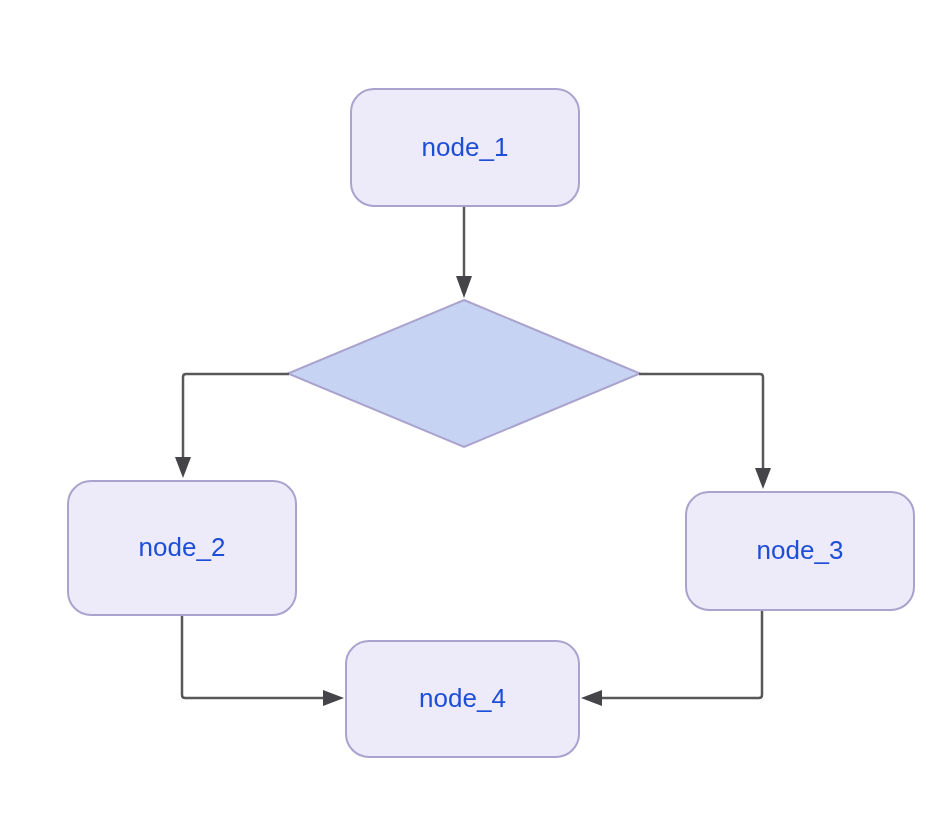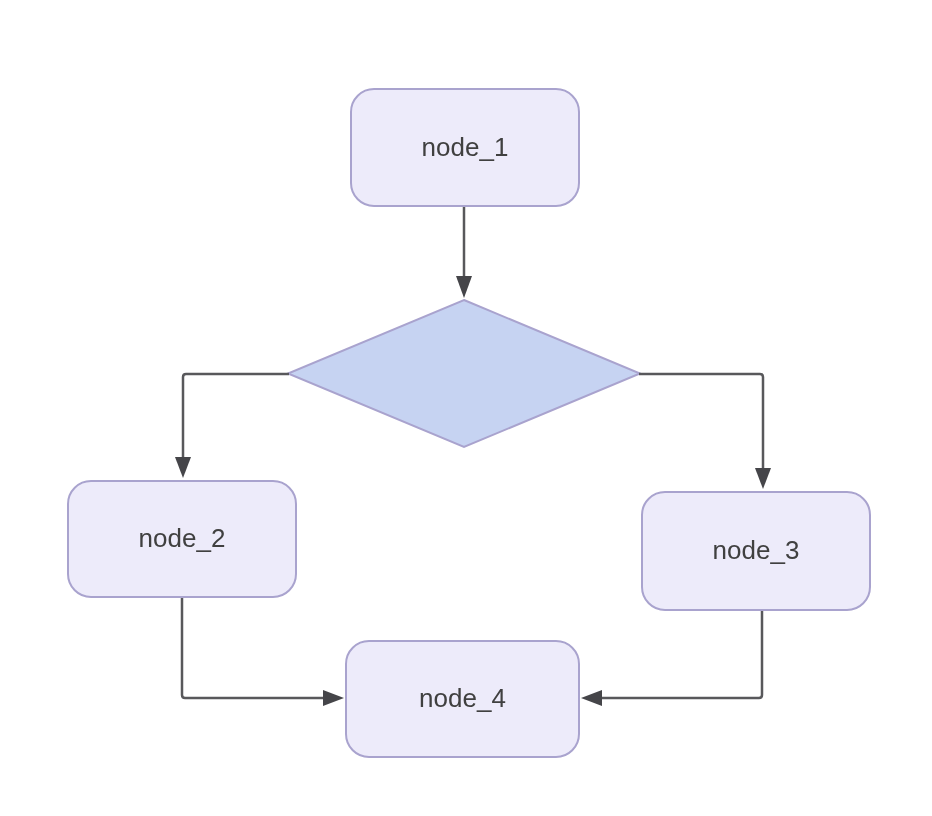--- a/index.html
+++ b/index.html
@@ -41,39 +41,39 @@
     box-sizing: border-box;
     background: #edebfa;
     border: 2px solid #a9a3ce;
     border-radius: 24px;
     display: flex;
     align-items: center;
     justify-content: center;
   }
   .node-label,
   .diamond-label-text {
-    color: #404040;
+    color: #1d4ed8;
     font-size: 26px;
     line-height: 1.2;
     white-space: nowrap;
   }
   .diamond-label {
     position: absolute;
     left: 288px;
     top: 300px;
     width: 352px;
     height: 147px;
     display: flex;
     align-items: center;
     justify-content: center;
     pointer-events: none;
   }
   .node-1 { left: 350px; top:  88px; width: 230px; height: 119px; }
-  .node-2 { left:  67px; top: 480px; width: 230px; height: 118px; }
-  .node-3 { left: 641px; top: 491px; width: 230px; height: 120px; }
+  .node-2 { left:  67px; top: 480px; width: 230px; height: 136px; }
+  .node-3 { left: 685px; top: 491px; width: 230px; height: 120px; }
   .node-4 { left: 345px; top: 640px; width: 235px; height: 118px; text-align: center; }
 </style>
 </head>
 <body>
 
 <div class="canvas">
 
   <svg class="edges-layer" viewBox="0 0 932 816" xmlns="http://www.w3.org/2000/svg">
 
     <polygon class="diamond-shape" points="464,300 640,373.5 464,447 288,373.5"></polygon>

